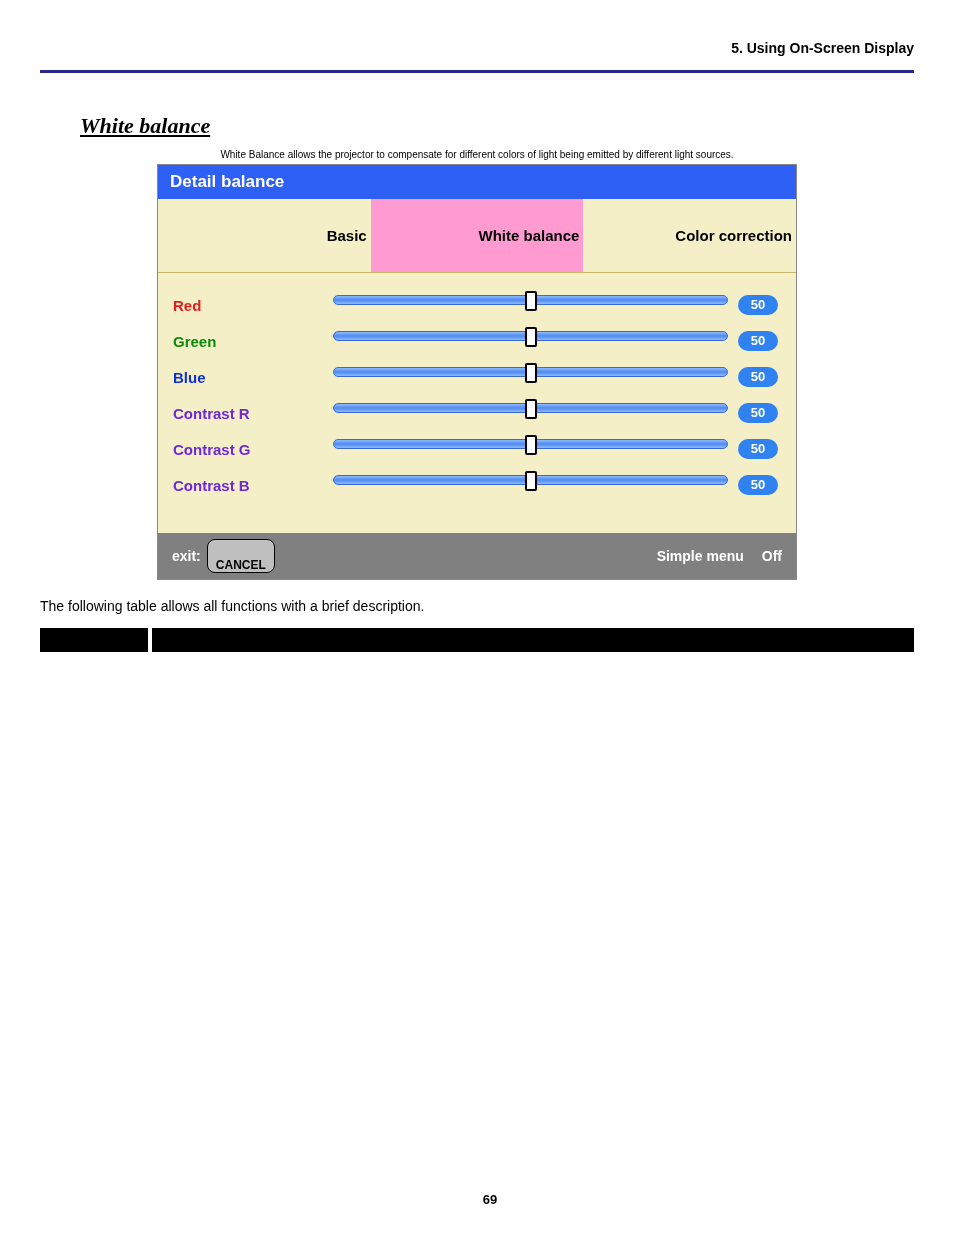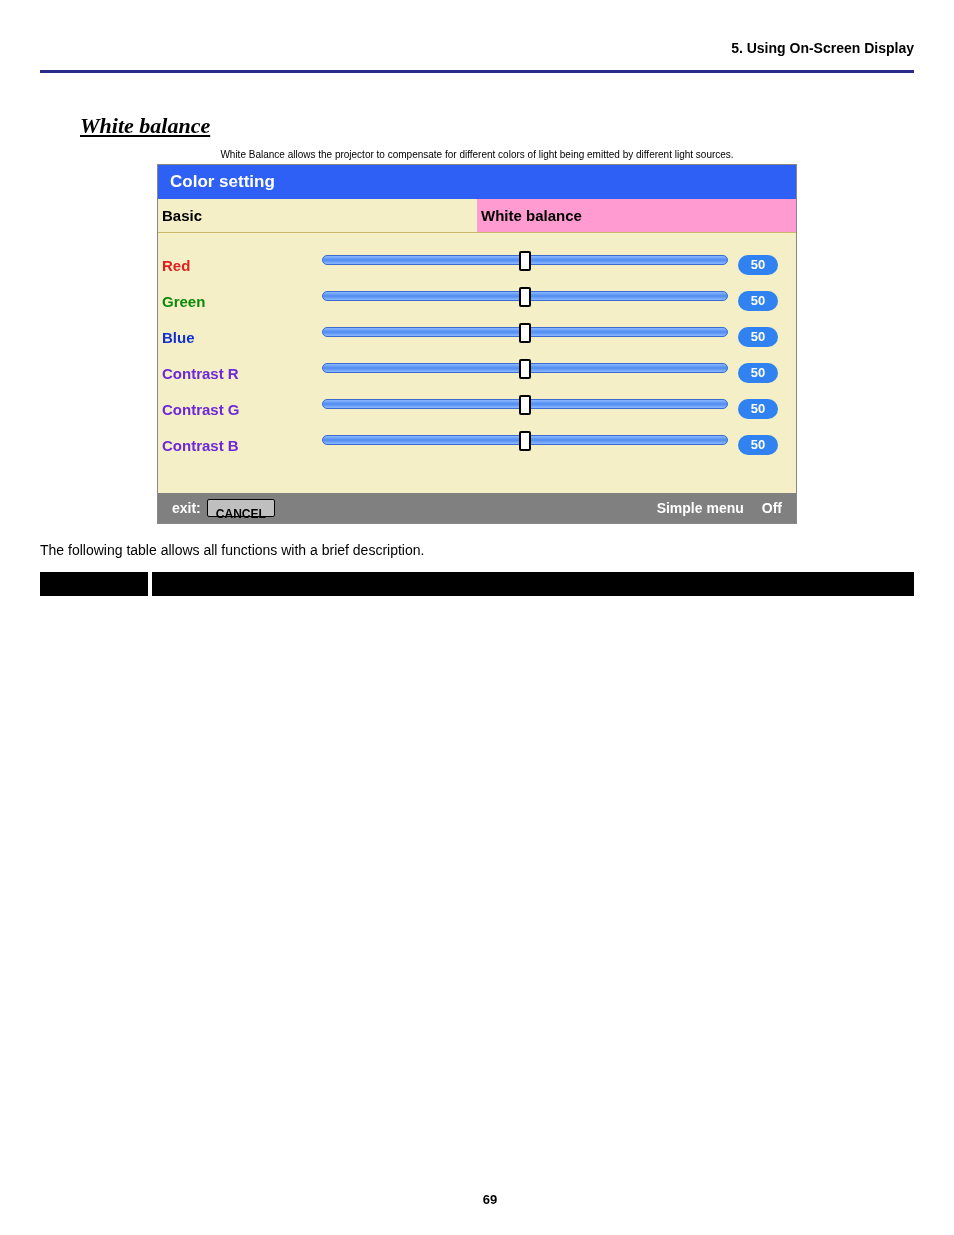--- a/index.html
+++ b/index.html
@@ -47,32 +47,32 @@
     font-size: 17px;
     padding: 7px 12px;
   }
   .osd-tabs {
     display: flex;
     background: #f5efc7;
     border-bottom: 1px solid #c9b86a;
   }
   .osd-tab {
     flex: 1;
-    text-align: left;
-    padding: 8px 4px;
+    text-align: right;
+    padding: 28px 4px;
     font-weight: bold;
     font-size: 15px;
     color: #000;
   }
   .osd-tab.active {
     background: #ff9bd0;
   }
   .osd-body {
     background: #f5efc7;
-    padding: 14px 18px 30px 4px;
+    padding: 14px 18px 30px 15px;
   }
   .osd-row {
     display: flex;
     align-items: center;
     height: 36px;
   }
   .osd-label {
     width: 160px;
     font-weight: bold;
     font-size: 15px;
@@ -126,22 +126,22 @@
     font-weight: bold;
     font-size: 14px;
     gap: 44px;
   }
   .osd-footer .left { display: flex; align-items: center; gap: 6px; }
   .osd-footer .right { margin-left: auto; display: flex; gap: 18px; align-items: center; }
   .cancel-btn {
     background: #bfbfbf;
     color: #000;
     border: 1px solid #000;
-    border-radius: 2px;
-    padding: 5px 8px;
+    border-radius: 8px;
+    padding: 16px 8px;
     font-size: 12px;
     font-weight: bold;
     line-height: 18px;
     height: 18px;
   }
   .post-text {
     font-size: 14px;
     margin: 10px 0 14px 0;
   }
   .func-table {
@@ -168,25 +168,26 @@
 <body>
 
 <div class="page-header">
   <span>5. Using On-Screen Display</span>
 </div>
 
 <h2 class="section-title">White balance</h2>
 <p class="intro-text">White Balance allows the projector to compensate for different colors of light being emitted by different light sources.</p>
 
 <div class="osd-container">
-  <div class="osd-title">Color setting</div>
+  <div class="osd-title">Detail balance</div>
 
   <div class="osd-tabs">
     <div class="osd-tab">Basic</div>
     <div class="osd-tab active">White balance</div>
+    <div class="osd-tab">Color correction</div>
   </div>
 
   <div class="osd-body" id="osd-body">
       <div class="osd-row">
         <div class="osd-label lbl-red">Red</div>
         <div class="slider-wrap">
           <div class="slider-track">
             <div class="slider-thumb"></div>
           </div>
           <div class="slider-value">50</div>

